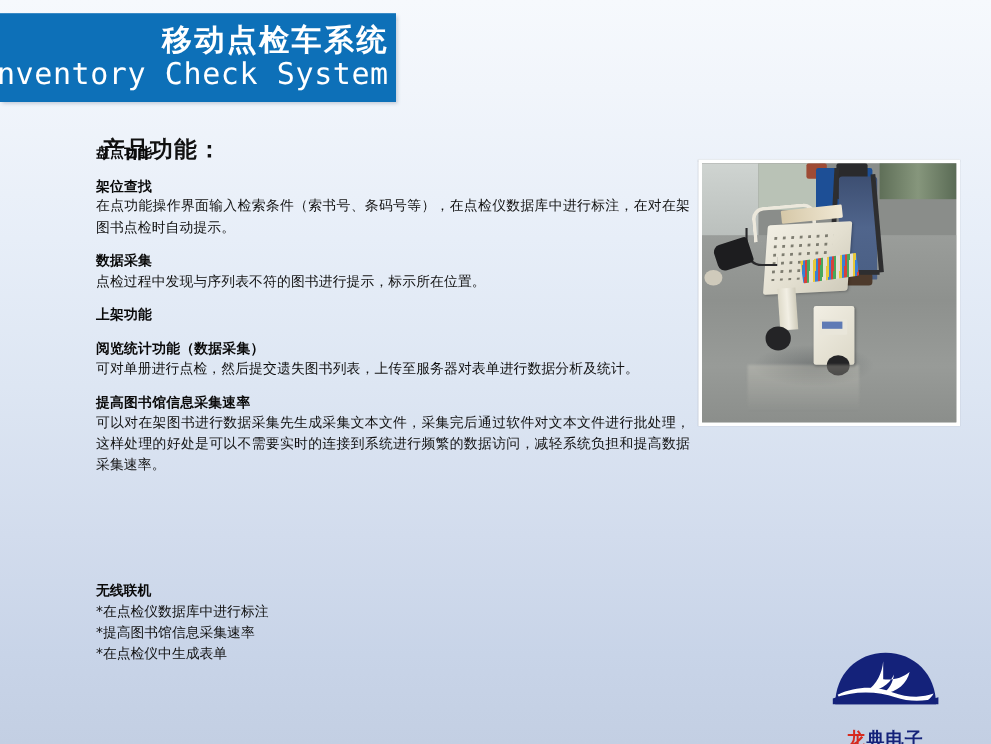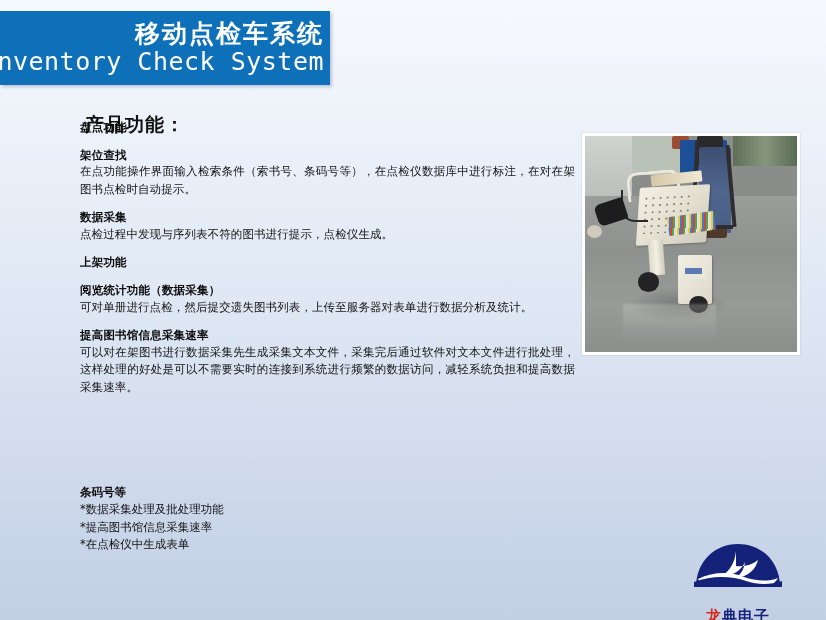--- a/index.html
+++ b/index.html
@@ -402,43 +402,43 @@
       <div class="section-title">盘点功能</div>
     </div>
 
     <div class="section">
       <div class="section-title">架位查找</div>
       <div class="section-body">在点功能操作界面输入检索条件（索书号、条码号等），在点检仪数据库中进行标注，在对在架图书点检时自动提示。</div>
     </div>
 
     <div class="section">
       <div class="section-title">数据采集</div>
-      <div class="section-body">点检过程中发现与序列表不符的图书进行提示，点检仪生成。</div>
+      <div class="section-body">点检过程中发现与序列表不符的图书进行提示，标示所在位置。</div>
     </div>
 
     <div class="section">
       <div class="section-title">上架功能</div>
     </div>
 
     <div class="section">
       <div class="section-title">阅览统计功能（数据采集）</div>
       <div class="section-body">可对单册进行点检，然后提交遗失图书列表，上传至服务器对表单进行数据分析及统计。</div>
     </div>
 
     <div class="section">
       <div class="section-title">提高图书馆信息采集速率</div>
       <div class="section-body">可以对在架图书进行数据采集先生成采集文本文件，采集完后通过软件对文本文件进行批处理，这样处理的好处是可以不需要实时的连接到系统进行频繁的数据访问，减轻系统负担和提高数据采集速率。</div>
     </div>
 
   </div>
 
   <div class="features">
-    <div class="features-title">条码号等</div>
+    <div class="features-title">无线联机</div>
     <ul class="features-list">
-      <li>*数据采集处理及批处理功能</li>
+      <li>*在点检仪数据库中进行标注</li>
       <li>*提高图书馆信息采集速率</li>
       <li>*在点检仪中生成表单</li>
     </ul>
   </div>
 
   <div class="photo-frame">
     <div class="photo">
       <div class="ph-wallL"></div>
       <div class="ph-wallM"></div>
       <div class="ph-shelf-red"></div>

